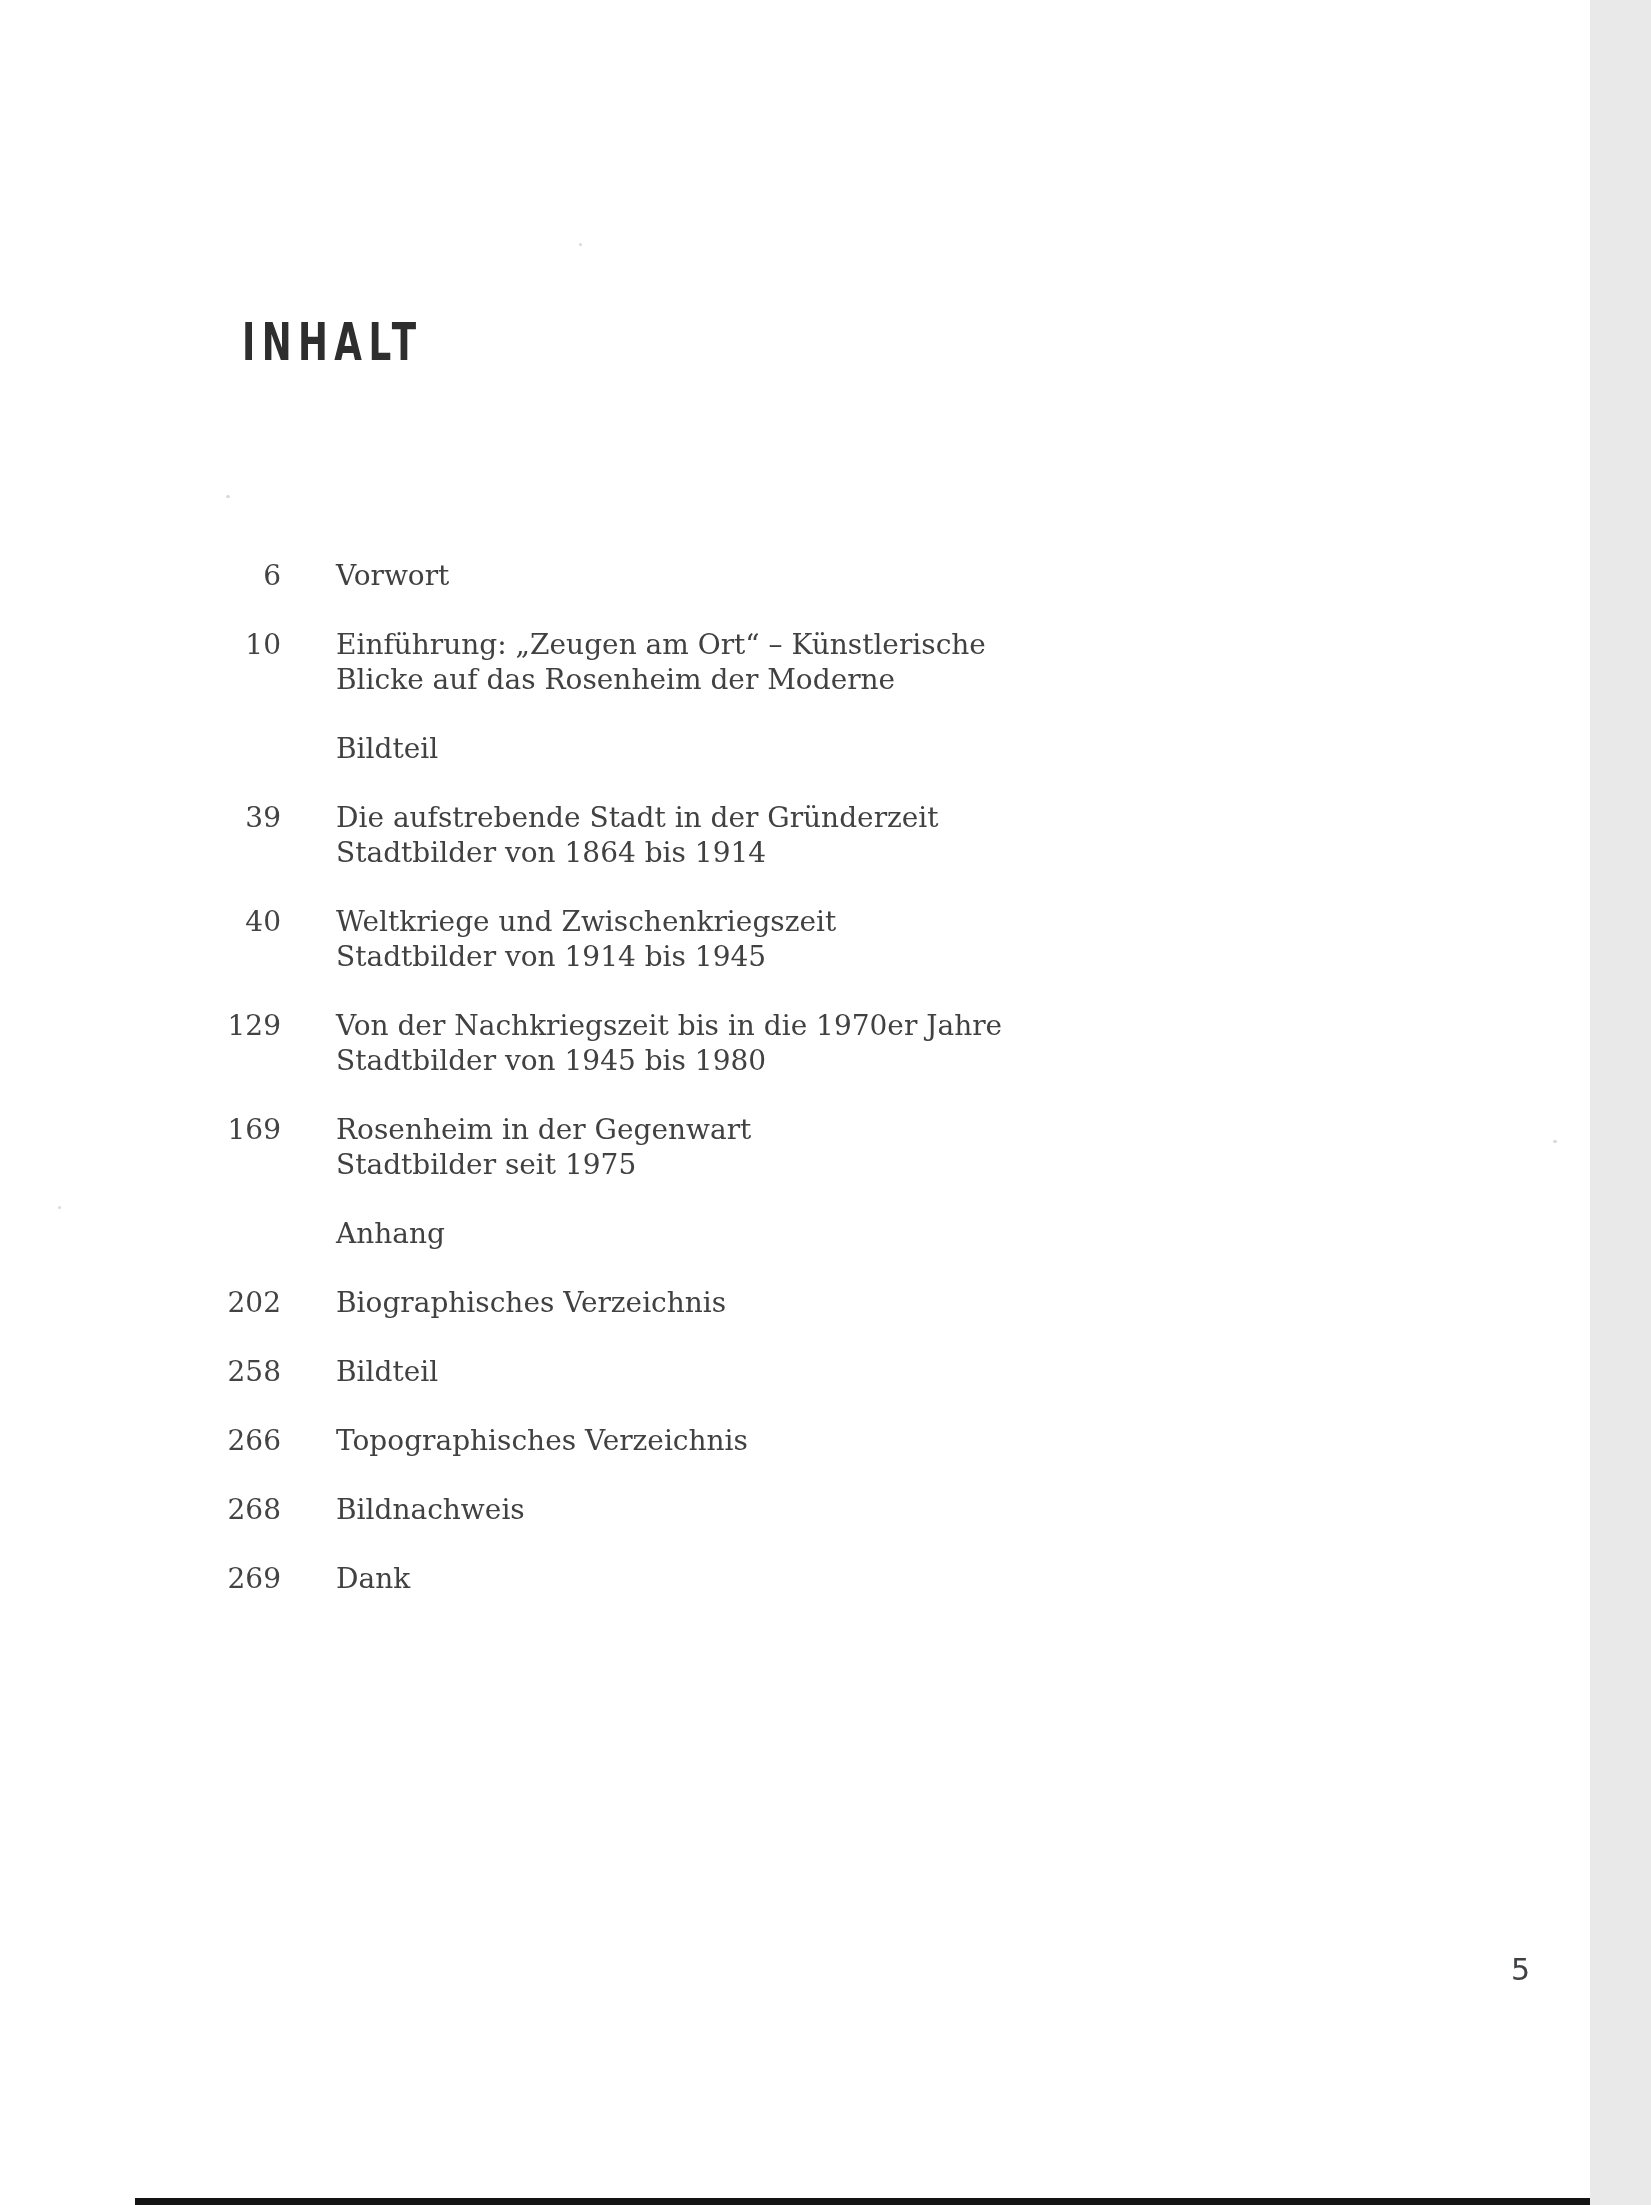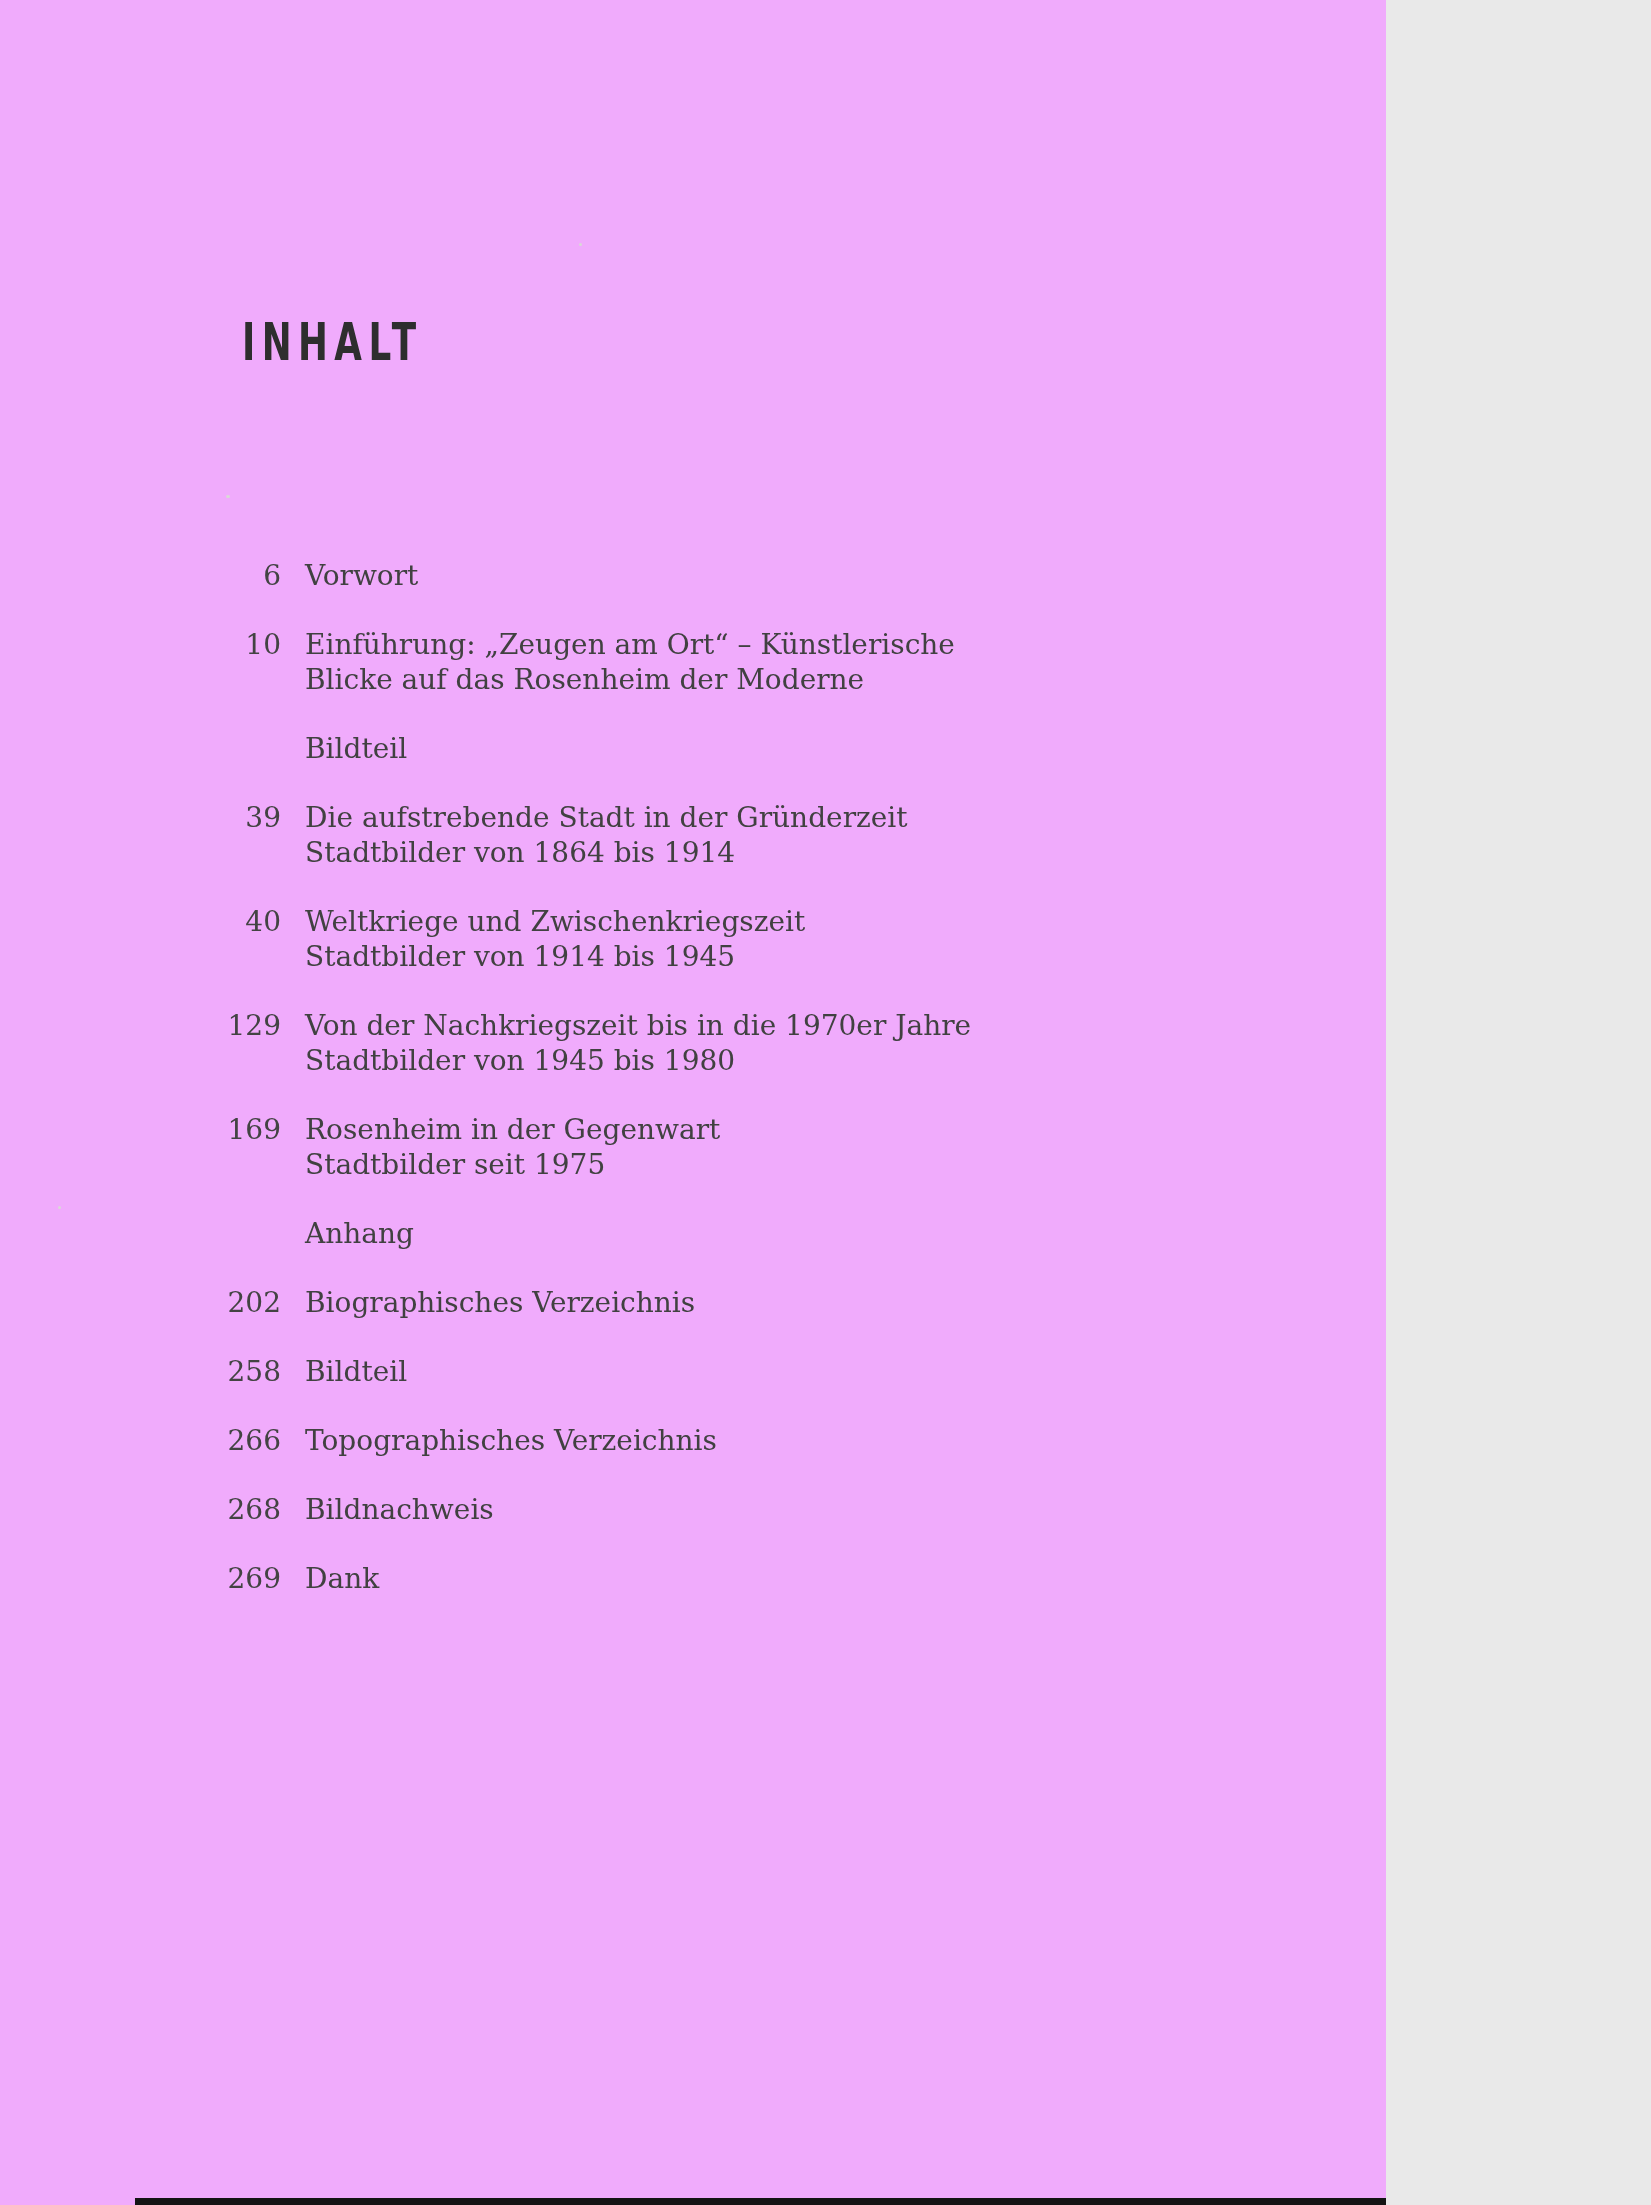--- a/index.html
+++ b/index.html
@@ -2,23 +2,23 @@
 <html style="font-size:10.5px"><head>
 <meta charset="utf-8">
 <style>
   html, body {
     margin: 0;
     padding: 0;
     background: #e9e9e9;
   }
   .page {
     position: relative;
-    width: 1386px;
+    width: 1590px;
     height: 2205px;
-    background: #f0abfc;
+    background: #ffffff;
     font-family: "DejaVu Serif", serif;
     color: #414141;
     overflow: hidden;
   }
   
   .inhalt {
     position: absolute;
     left: 242px;
     top: 317px;
     margin: 0;
@@ -45,21 +45,21 @@
     font-size: 28px;
     line-height: 35px;
   }
   .toc-num {
     flex: 0 0 59px;
     width: 59px;
     text-align: right;
     color: #434343;
   }
   .toc-title {
-    margin-left: 24px;
+    margin-left: 55px;
     color: #414141;
   }
   .folio {
     position: absolute;
     left: 1511px;
     top: 1952px;
     font-family: "DejaVu Sans", sans-serif;
     font-size: 30px;
     color: #3e4044;
   }

